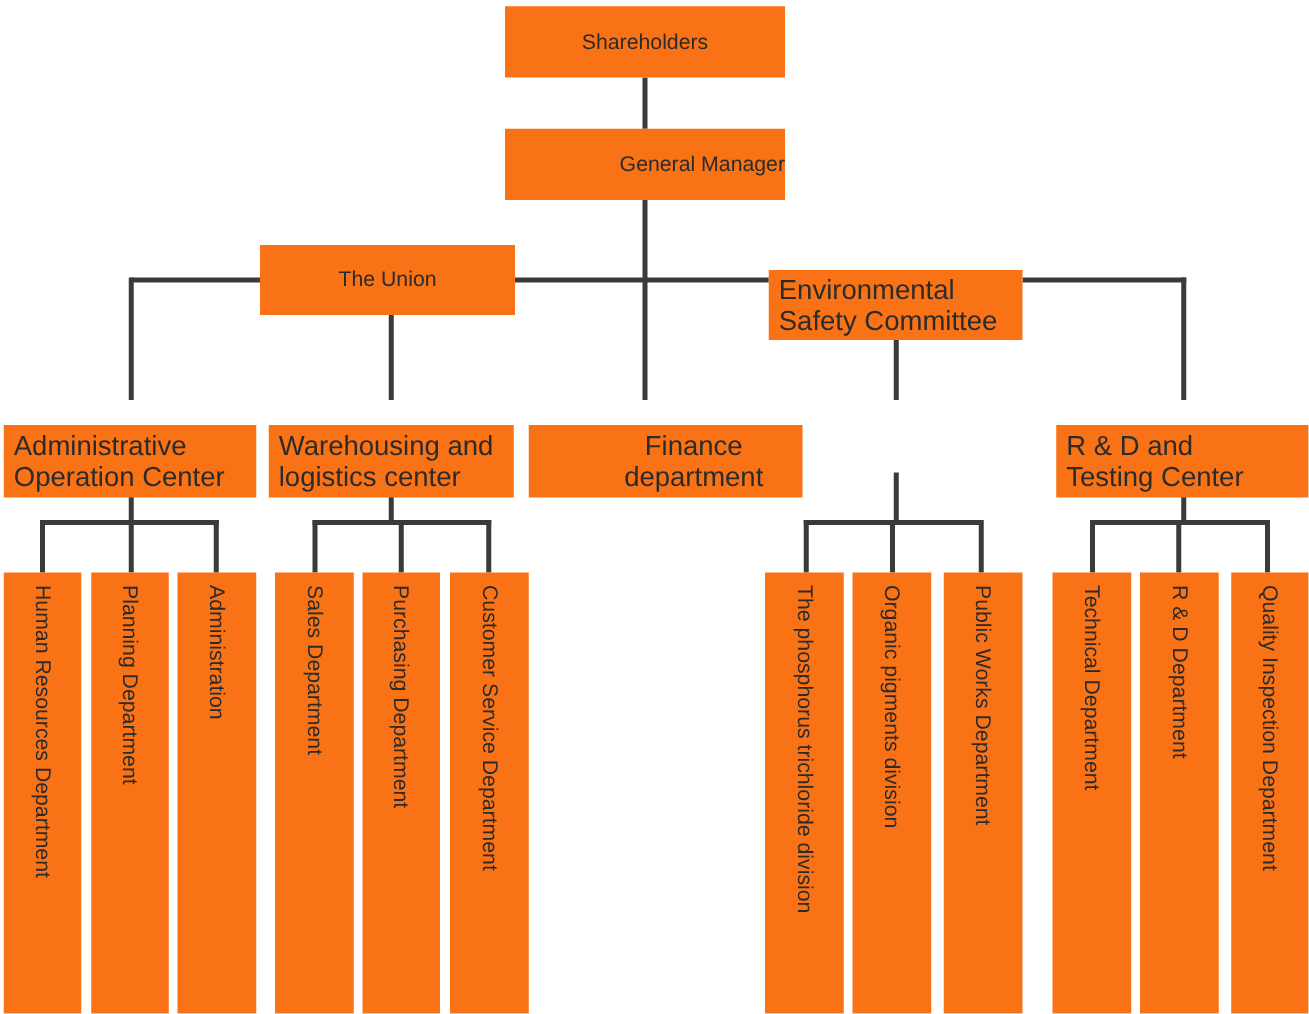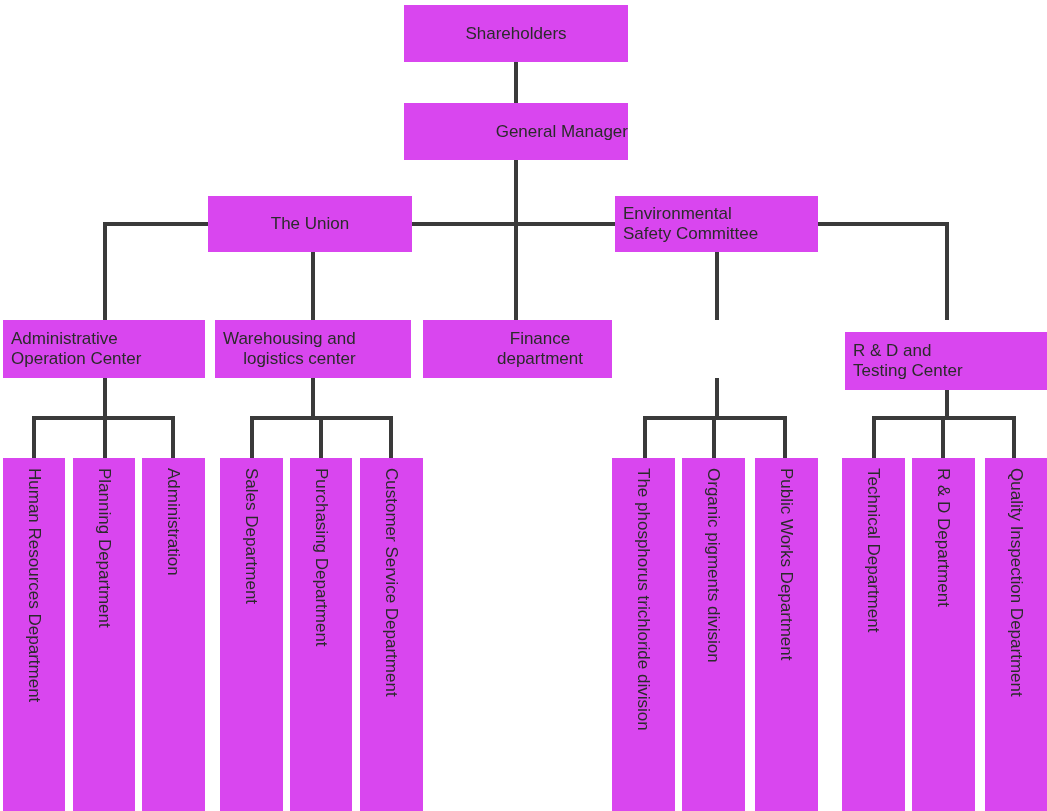--- a/index.html
+++ b/index.html
@@ -13,38 +13,39 @@
   }
   #chart-root {
     position: relative;
     width: 1047px;
     height: 811px;
     background: #ffffff;
     overflow: hidden;
   }
   .node {
     position: absolute;
-    background: #d946ef;
+    background: #f97316;
     box-sizing: border-box;
     display: flex;
     align-items: center;
     justify-content: center;
     color: #2b2b2b;
     font-size: 17px;
     line-height: 1.15;
     text-align: center;
     z-index: 2;
   }
   .node.lvl1 { font-size: 17px; }
   .node.lvl2 { font-size: 17px; }
   .node.lvl3 {
-    font-size: 17px;
+    font-size: 22px;
     justify-content: flex-start;
     text-align: left;
     padding-left: 8px;
+    margin-top: 20px;
   }
   .node.lvl3.centered {
     justify-content: center;
     text-align: center;
     padding-left: 0;
   }
   .node .label { display: block; white-space: pre-line; }
 
   
   .node.leaf {
@@ -126,28 +127,28 @@
   </div>
   <div class="node lvl3" style="left:615px; top:196px; width:203px; height:56px;">
     <span class="label">Environmental
 Safety Committee</span>
   </div>
 
   <div class="node lvl3" style="left:3px; top:320px; width:202px; height:58px;">
     <span class="label">Administrative
 Operation Center</span>
   </div>
-  <div class="node lvl3" style="left:215px; top:320px; width:196px; height:58px;text-align:right;">
+  <div class="node lvl3" style="left:215px; top:320px; width:196px; height:58px;">
     <span class="label">Warehousing and
 logistics center</span>
   </div>
-  <div class="node lvl3 centered" style="left:423px; top:320px; width:189px; height:58px;padding-left:45px;">
+  <div class="node lvl3 centered" style="left:423px; top:320px; width:219px; height:58px;padding-left:45px;">
     <span class="label">Finance department</span>
   </div>
-  <div class="node lvl3" style="left:845px; top:332px; width:202px; height:58px;">
+  <div class="node lvl3" style="left:845px; top:320px; width:202px; height:58px;">
     <span class="label">R &amp; D and
 Testing Center</span>
   </div>
 
   <div class="node leaf" style="left:3px; top:458px; width:62px; height:353px;">
     <span class="label">Human Resources Department</span>
   </div>
   <div class="node leaf" style="left:73px; top:458px; width:62px; height:353px;">
     <span class="label">Planning Department</span>
   </div>

